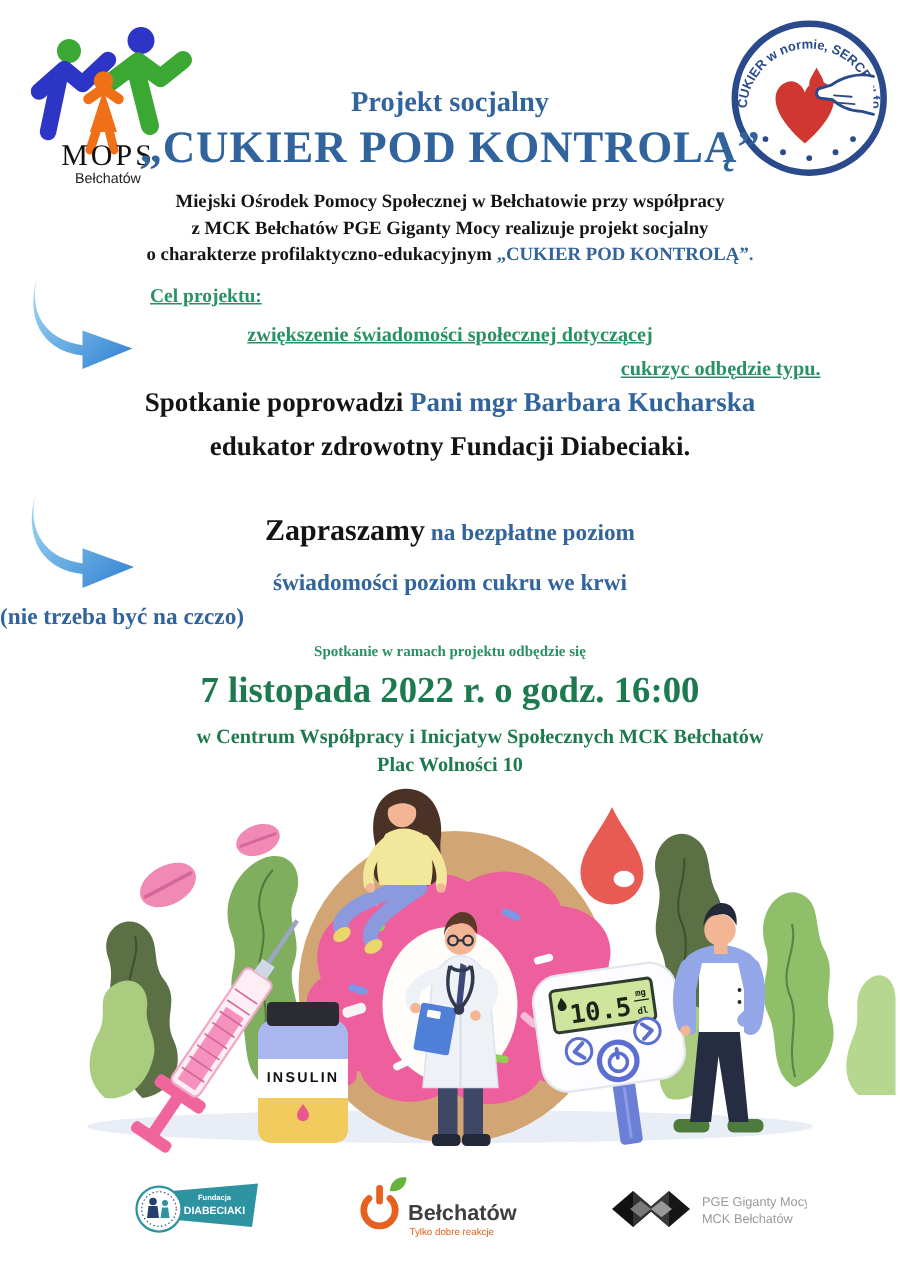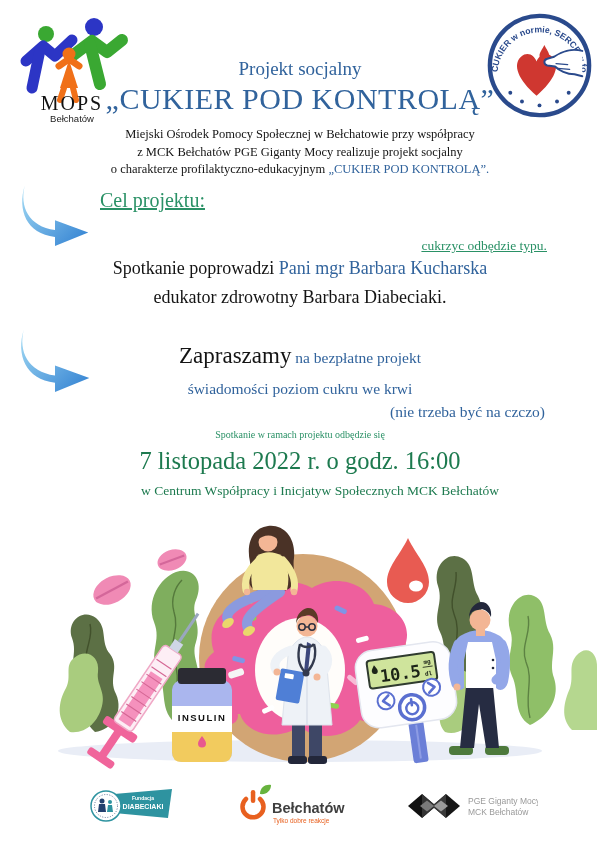--- a/index.html
+++ b/index.html
@@ -4,38 +4,38 @@
 <style>
   html,body{margin:0;padding:0;background:#fff;}
   .poster{position:relative;width:600px;height:848px;background:#ffffff;
           font-family:"Liberation Serif",serif;overflow:hidden;}
   .abs{position:absolute;}
   .ctr{left:0;width:600px;text-align:center;}
   .blue{color:#31639c;}
   .green{color:#2a9166;}
   .dgreen{color:#1d7a4f;}
   .black{color:#141414;}
-  .b{font-weight:normal;}
+  .b{font-weight:bold;}
   .u{text-decoration:underline;}
 
   .title-label{top:58px;font-size:19px;}
   .title-main{top:82px;font-size:30px;letter-spacing:.5px;}
 
   .intro{top:126px;font-size:12.5px;line-height:17.5px;}
 
-  .goal-head{left:100px;top:189px;font-size:20px;}
+  .goal-head{left:100px;top:189px;font-size:13px;}
   .goal-l1{top:215px;font-size:13.5px;}
   .goal-l2{left:0;top:238px;width:547px;text-align:right;font-size:13.5px;}
 
   .speaker{top:254px;font-size:18px;line-height:29px;text-align:center;}
 
   .invite1{top:343px;font-size:15.5px;}
-  .invite1 .big{font-size:23px;color:#141414;}
+  .invite1 .big{font-size:20px;color:#141414;}
   .invite2{top:380px;font-size:15.5px;}
-  .invite3{left:0;top:403px;width:545px;text-align:right;font-size:15.5px;}
+  .invite3{left:0;top:403px;width:545px;text-align:left;font-size:15.5px;}
 
   .event1{top:429px;font-size:10px;}
   .event-date{top:447px;font-size:24.5px;}
   .event-venue{top:483px;font-size:13.5px;margin-left:20px;}
   .event-addr{top:502px;font-size:13.5px;}
 
   .mops{left:12px;top:14px;width:120px;height:112px;}
   .badge{left:486px;top:12px;width:107px;height:107px;}
   .arrow1{left:12px;top:184px;width:86px;height:62px;}
   .arrow2{left:10px;top:328px;width:90px;height:64px;}
@@ -105,44 +105,46 @@
     <defs>
       <linearGradient id="ag1" x1="0" y1="0" x2="1" y2="1">
         <stop offset="0" stop-color="#a6ddf5"></stop>
           <stop offset="1" stop-color="#2f7fd1"></stop>
       </linearGradient>
     </defs>
     <path d="M10,2 C3,30 15,56 50,61 L50,48 L94,64 L50,82 L50,70 C12,66 0,34 10,2 Z" fill="url(#ag1)"></path>
   </svg>
 
   <div class="abs goal-head green b u">Cel projektu:</div>
+  <div class="abs ctr goal-l1 green b"><span class="u">zwiększenie świadomości społecznej dotyczącej</span></div>
   <div class="abs goal-l2 green b"><span class="u">cukrzyc odbędzie typu.</span></div>
 
   <div class="abs ctr speaker b">
     <div><span class="black">Spotkanie poprowadzi </span><span class="blue">Pani mgr Barbara Kucharska</span></div>
-    <div class="black">edukator zdrowotny Barbara Diabeciaki.</div>
+    <div class="black">edukator zdrowotny Fundacji Diabeciaki.</div>
   </div>
 
   <svg class="abs arrow2" viewBox="0 0 100 82">
     <defs>
       <linearGradient id="ag2" x1="0" y1="0" x2="1" y2="1">
         <stop offset="0" stop-color="#a6ddf5"></stop>
           <stop offset="1" stop-color="#2f7fd1"></stop>
       </linearGradient>
     </defs>
     <path d="M10,2 C3,30 15,56 50,61 L50,48 L94,64 L50,82 L50,70 C12,66 0,34 10,2 Z" fill="url(#ag2)"></path>
   </svg>
 
-  <div class="abs ctr invite1 b"><span class="big">Zapraszamy</span><span class="blue"> na bezpłatne projekt</span></div>
+  <div class="abs ctr invite1 b"><span class="big">Zapraszamy</span><span class="blue"> na bezpłatne poziom</span></div>
   <div class="abs ctr invite2 blue b">świadomości poziom cukru we krwi</div>
   <div class="abs invite3 blue b">(nie trzeba być na czczo)</div>
 
   <div class="abs ctr event1 green b">Spotkanie w ramach projektu odbędzie się</div>
   <div class="abs ctr event-date dgreen b">7 listopada 2022 r. o godz. 16:00</div>
   <div class="abs ctr event-venue dgreen b">w Centrum Współpracy i Inicjatyw Społecznych MCK Bełchatów</div>
+  <div class="abs ctr event-addr dgreen b">Plac Wolności 10</div>
 
   <svg class="abs illu" viewBox="0 0 600 250">
     <ellipse cx="300" cy="231" rx="242" ry="11" fill="#e9edf6"></ellipse>
 
     <g>
       <path d="M95,212 C78,196 84,178 76,162 C68,144 78,134 72,118 C66,100 84,88 96,98 C108,108 100,122 110,134 C120,148 108,158 116,174 C124,192 112,210 95,212 Z" fill="#5c7045"></path>
       <path d="M92,204 C88,180 96,166 88,146 C82,130 94,120 90,104" stroke="#42512c" stroke-width="1.4" fill="none"></path>
       <path d="M178,205 C158,192 168,170 158,152 C148,132 162,122 154,102 C146,80 160,58 176,52 C194,46 204,62 196,80 C190,94 202,104 196,122 C190,138 204,150 196,168 C190,184 200,198 178,205 Z" fill="#7fae5e"></path>
       <path d="M178,198 C172,176 182,160 174,140 C168,124 180,110 174,92 C170,78 176,66 182,60" stroke="#55793c" stroke-width="1.4" fill="none"></path>
       <path d="M70,212 C56,200 58,182 66,168 C72,156 64,146 74,138 C86,128 100,136 98,152 C96,164 106,172 102,186 C98,202 86,214 70,212 Z" fill="#a9cc7e"></path>

